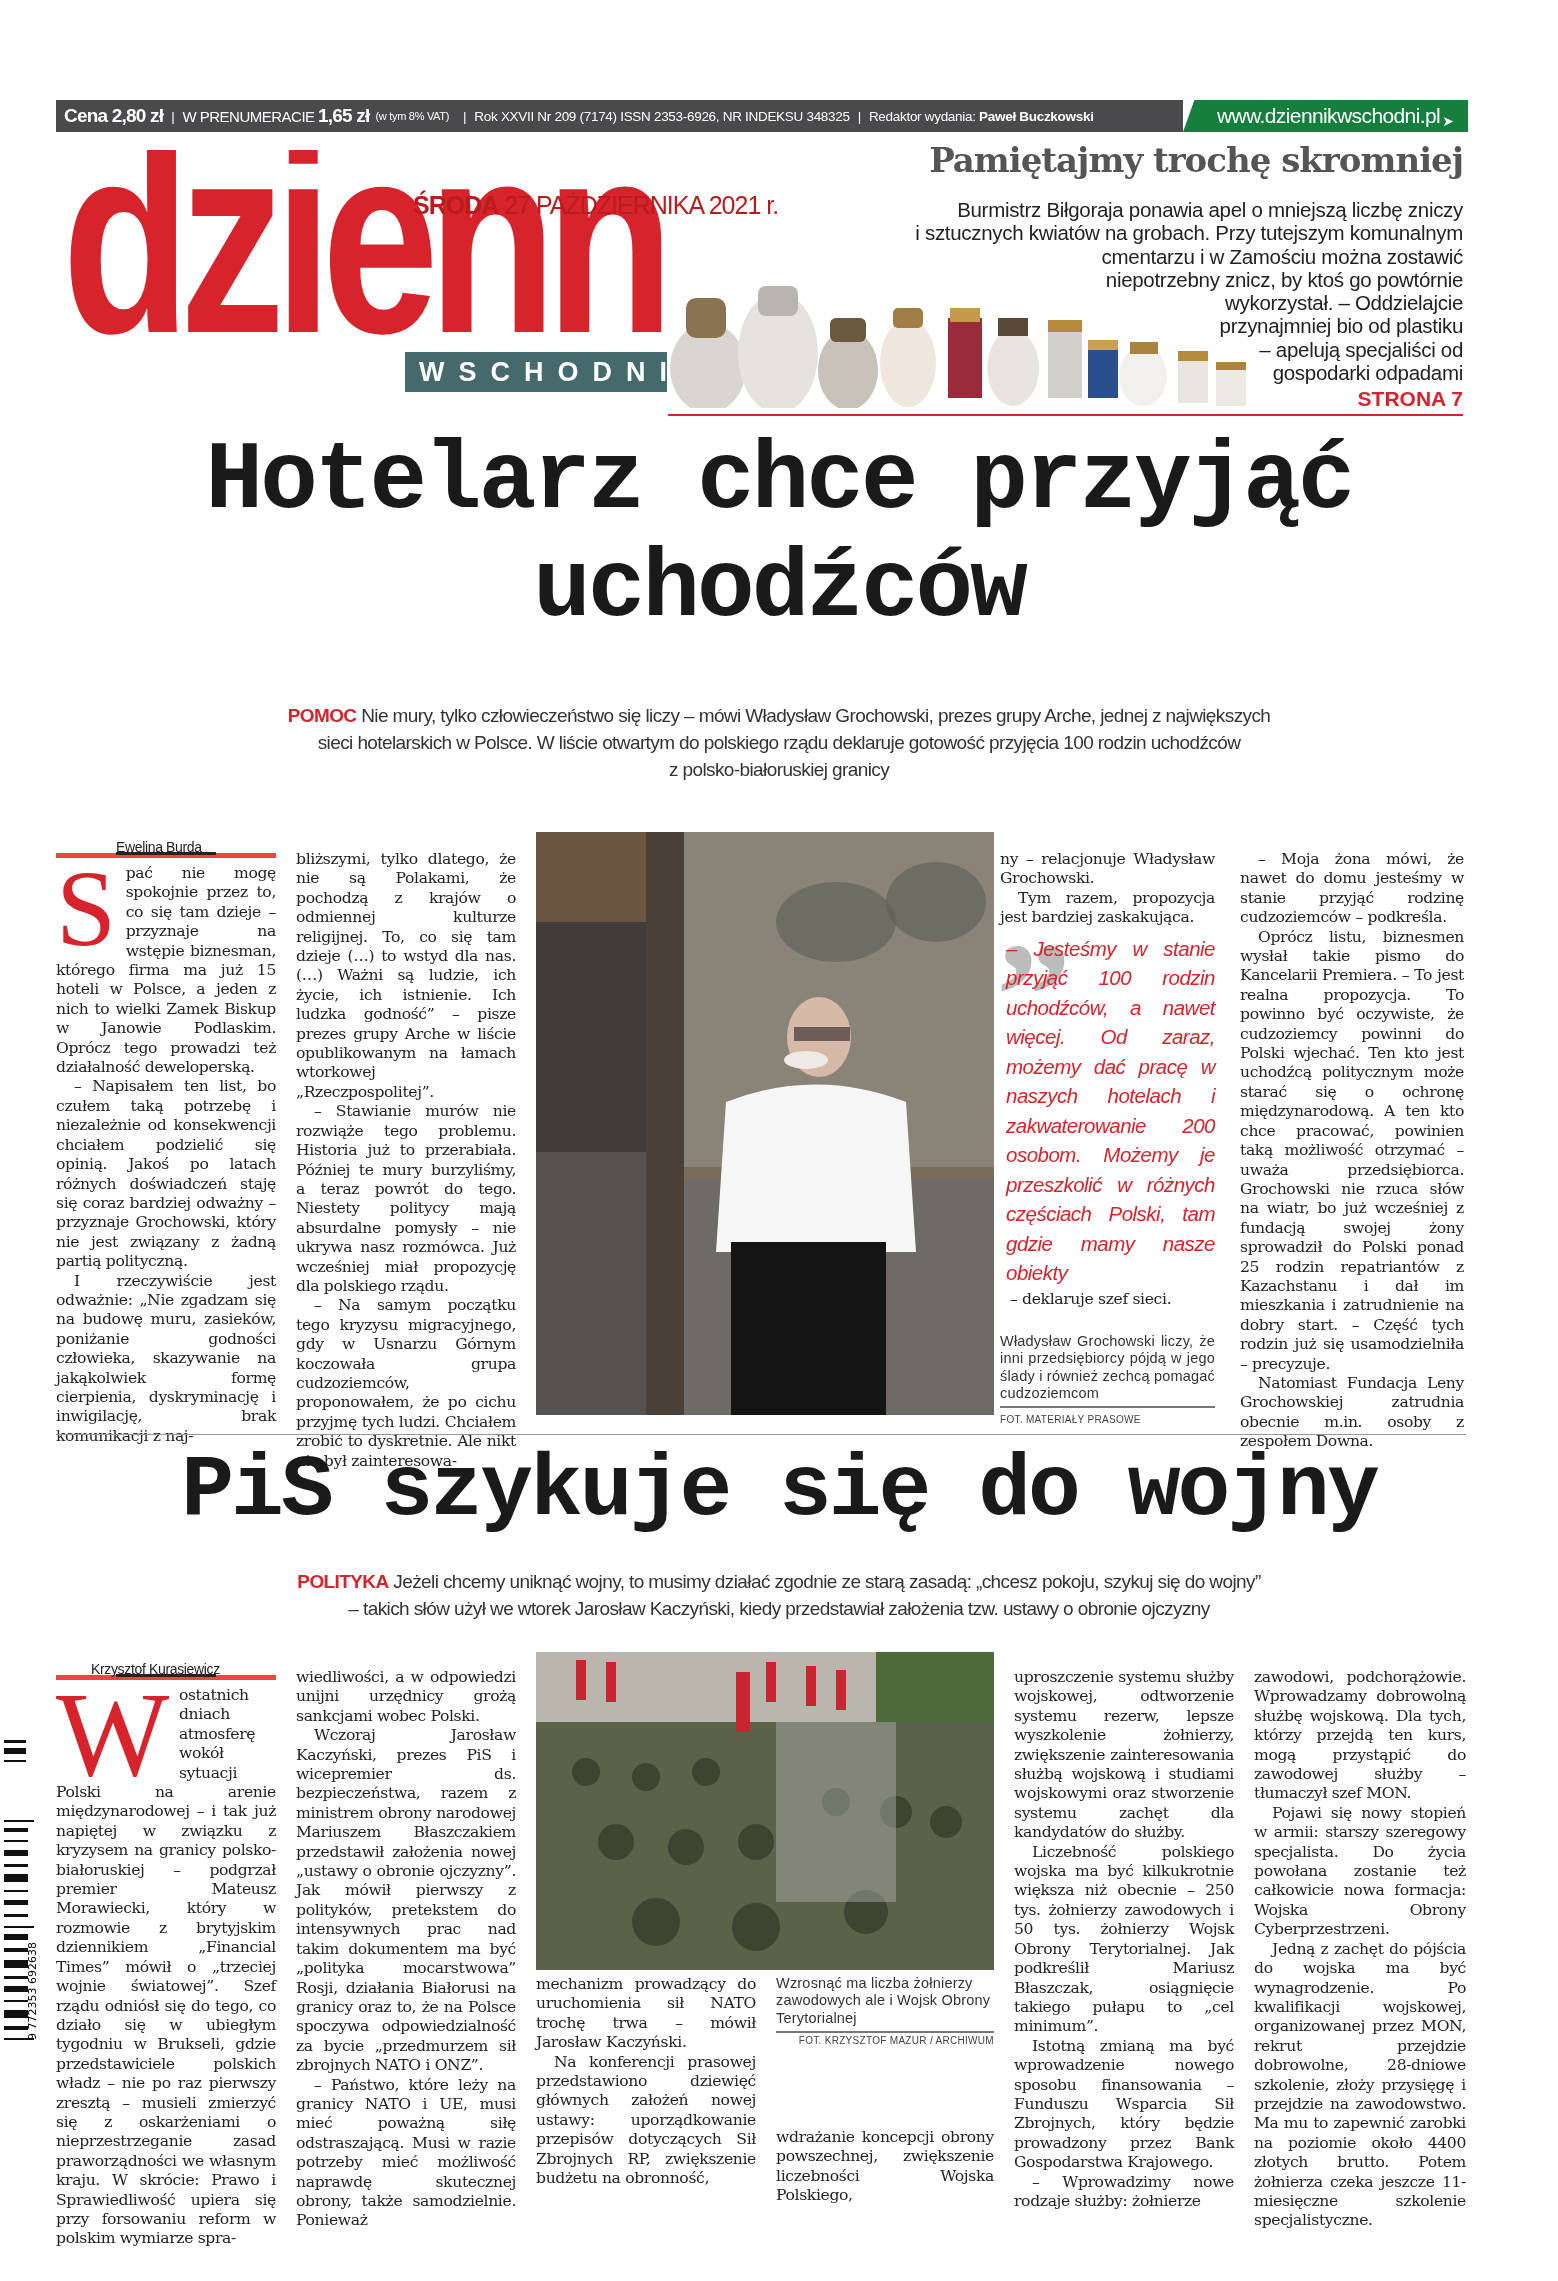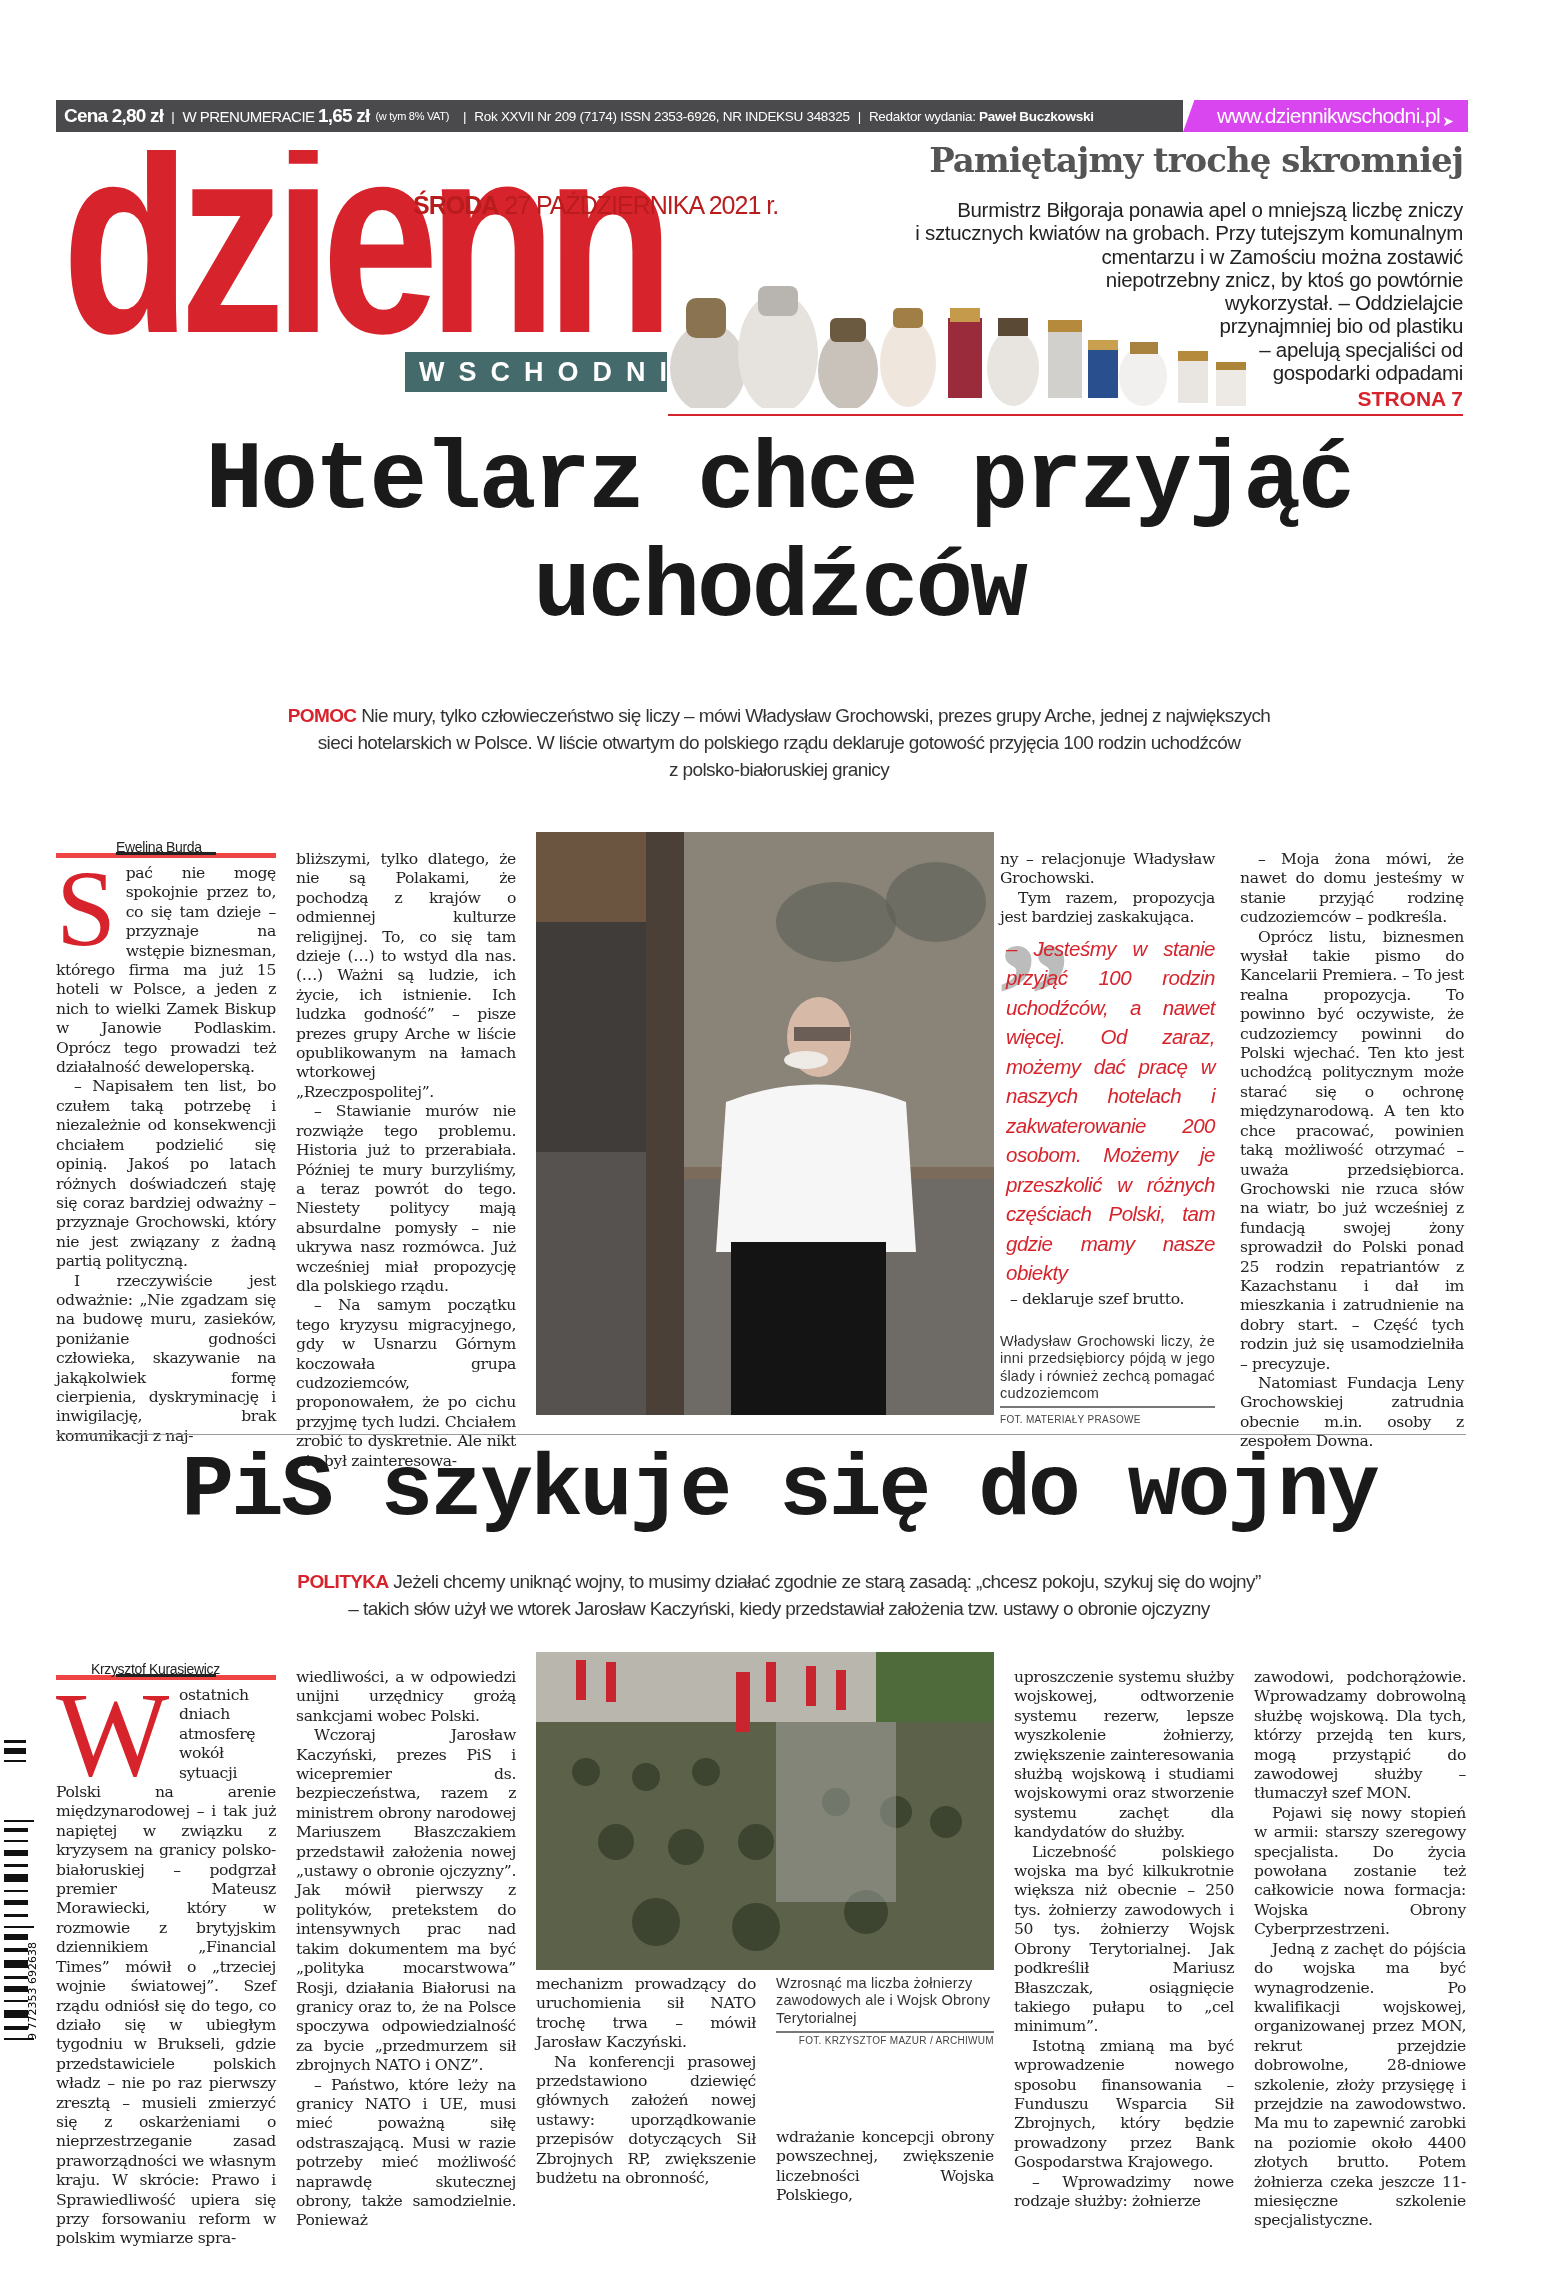--- a/index.html
+++ b/index.html
@@ -5,21 +5,21 @@
   *{box-sizing:border-box;margin:0;padding:0}
   html,body{width:1558px;height:2281px;background:#fff;overflow:hidden}
   body{position:relative;font-family:"DejaVu Serif",serif;color:#1a1a1a}
   .abs{position:absolute}
   
   .topbar{left:56px;top:100px;width:1127px;height:32px;background:#4a4a4c;color:#fff;font-family:"Liberation Sans",sans-serif;font-size:13.5px;display:flex;align-items:center;padding-left:8px;white-space:nowrap;letter-spacing:-0.3px;transform-origin:left}
   .topbar b.big{font-size:19px;font-weight:700;letter-spacing:-0.8px}
   .topbar .mid{font-size:15px;letter-spacing:-0.5px}
   .topbar .sm{font-size:11px;margin:0 6px}
   .topbar .sep{margin:0 8px}
-  .url{left:1183px;top:100px;width:285px;height:32px;background:#d946ef;color:#fff;font-family:"Liberation Sans",sans-serif;font-size:21px;display:flex;align-items:center;padding-left:34px;letter-spacing:-0.6px;clip-path:polygon(4% 0,100% 0,100% 100%,0 100%)}
+  .url{left:1183px;top:100px;width:285px;height:32px;background:#15803d;color:#fff;font-family:"Liberation Sans",sans-serif;font-size:21px;display:flex;align-items:center;padding-left:34px;letter-spacing:-0.6px;clip-path:polygon(4% 0,100% 0,100% 100%,0 100%)}
   .url .cur{font-size:14px;margin-left:2px;margin-top:10px}
   
   .logo{left:66px;top:165px;width:640px;height:240px;font-family:"Liberation Sans",sans-serif;font-weight:700;color:#d7232b;font-size:270px;line-height:1;letter-spacing:-14px;transform:scaleX(0.78);transform-origin:left top;overflow:visible;white-space:nowrap}
   .logo-clip{left:56px;top:150px;width:610px;height:255px;overflow:hidden}
   .wschodni{left:405px;top:352px;width:262px;height:40px;background:#456a6b;color:#fff;font-family:"Liberation Sans",sans-serif;font-weight:700;font-size:27px;letter-spacing:14px;display:flex;align-items:center;padding-left:14px}
   .date{left:413px;top:191px;font-family:"Liberation Sans",sans-serif;font-size:25px;color:#b91c1c;letter-spacing:-1px;white-space:nowrap}
   .date b{font-weight:700}
   
   .candles{left:668px;top:258px;width:590px;height:150px}
   .teaser-title{right:95px;top:140px;font-family:"DejaVu Serif",serif;font-size:34px;font-weight:700;color:#555;letter-spacing:-1px;white-space:nowrap}
@@ -161,21 +161,21 @@
   <rect x="195" y="410" width="155" height="173" fill="#141414"></rect>
 </svg>
 
 <div class="abs col" style="left:1000px;top:850px;width:215px">
   <p class="noind">ny – relacjonuje Władysław Grochowski.</p>
   <p>Tym razem, propozycja jest bardziej zaskakująca.</p>
   <div class="quote" style="margin-top:6px;padding-left:6px">
     <div class="qmark">”</div>
     <span>– Jesteśmy w stanie przyjąć 100 rodzin uchodźców, a nawet więcej. Od zaraz, możemy dać pracę w naszych hotelach i zakwaterowanie 200 osobom. Możemy je przeszkolić w różnych częściach Polski, tam gdzie mamy nasze obiekty</span>
   </div>
-  <p style="text-indent:0;padding-left:10px;margin-top:2px">– deklaruje szef brutto.</p>
+  <p style="text-indent:0;padding-left:10px;margin-top:2px">– deklaruje szef sieci.</p>
   <div class="caption" style="margin-top:24px">Władysław Grochowski liczy, że inni przedsiębiorcy pójdą w jego ślady i również zechcą pomagać cudzoziemcom</div>
   <div class="credit" style="margin-top:4px">FOT. MATERIAŁY PRASOWE</div>
 </div>
 
 <div class="abs col" style="left:1240px;top:850px;width:224px">
   <p>– Moja żona mówi, że nawet do domu jesteśmy w stanie przyjąć rodzinę cudzoziemców – podkreśla.</p>
   <p>Oprócz listu, biznesmen wysłał takie pismo do Kancelarii Premiera. – To jest realna propozycja. To powinno być oczywiste, że cudzoziemcy powinni do Polski wjechać. Ten kto jest uchodźcą politycznym może starać się o ochronę międzynarodową. A ten kto chce pracować, powinien taką możliwość otrzymać – uważa przedsiębiorca. Grochowski nie rzuca słów na wiatr, bo już wcześniej z fundacją swojej żony sprowadził do Polski ponad 25 rodzin repatriantów z Kazachstanu i dał im mieszkania i zatrudnienie na dobry start. – Część tych rodzin już się usamodzielniła – precyzuje.</p>
   <p>Natomiast Fundacja Leny Grochowskiej zatrudnia obecnie m.in. osoby z zespołem Downa.</p>
 </div>
 

